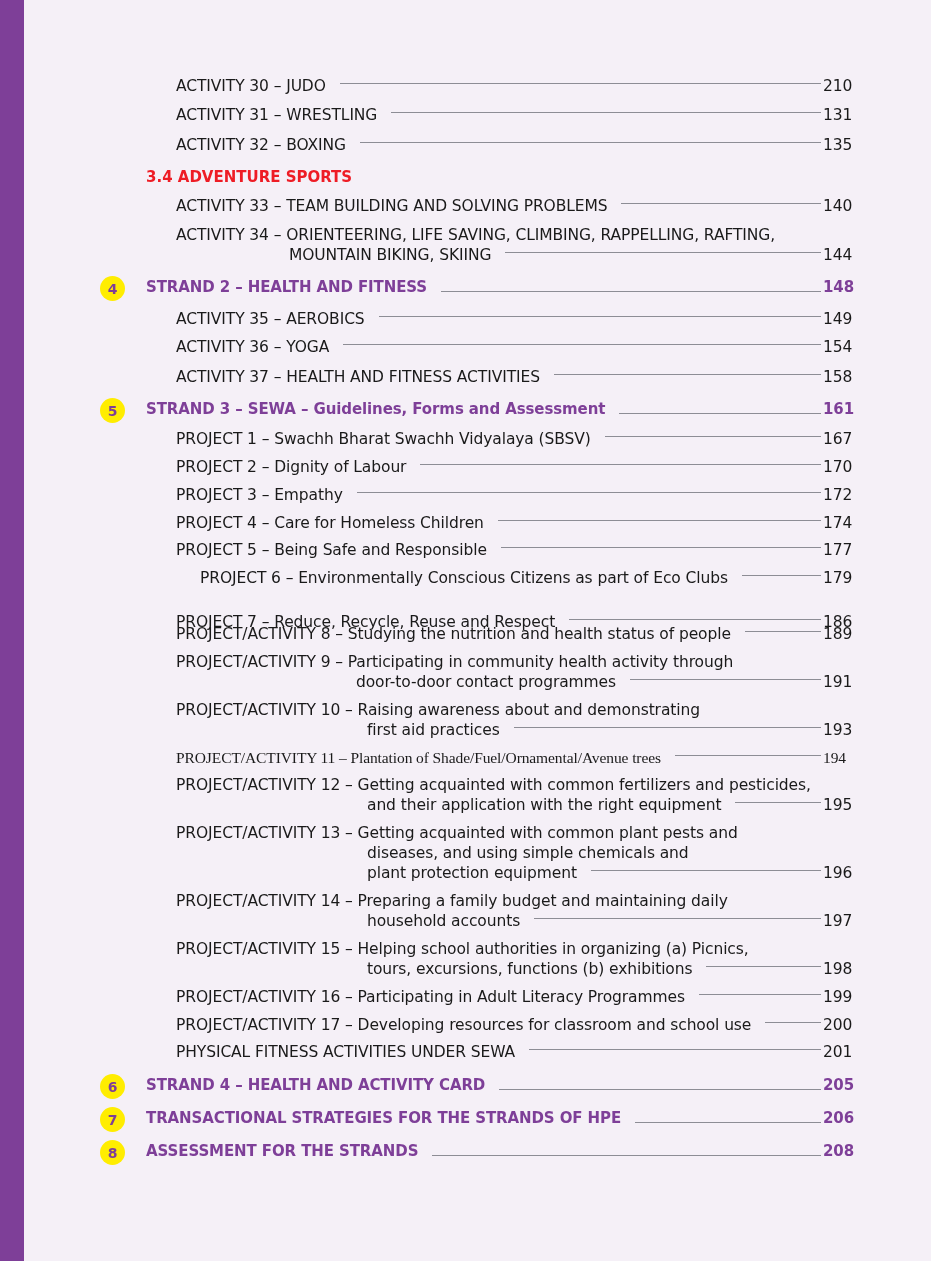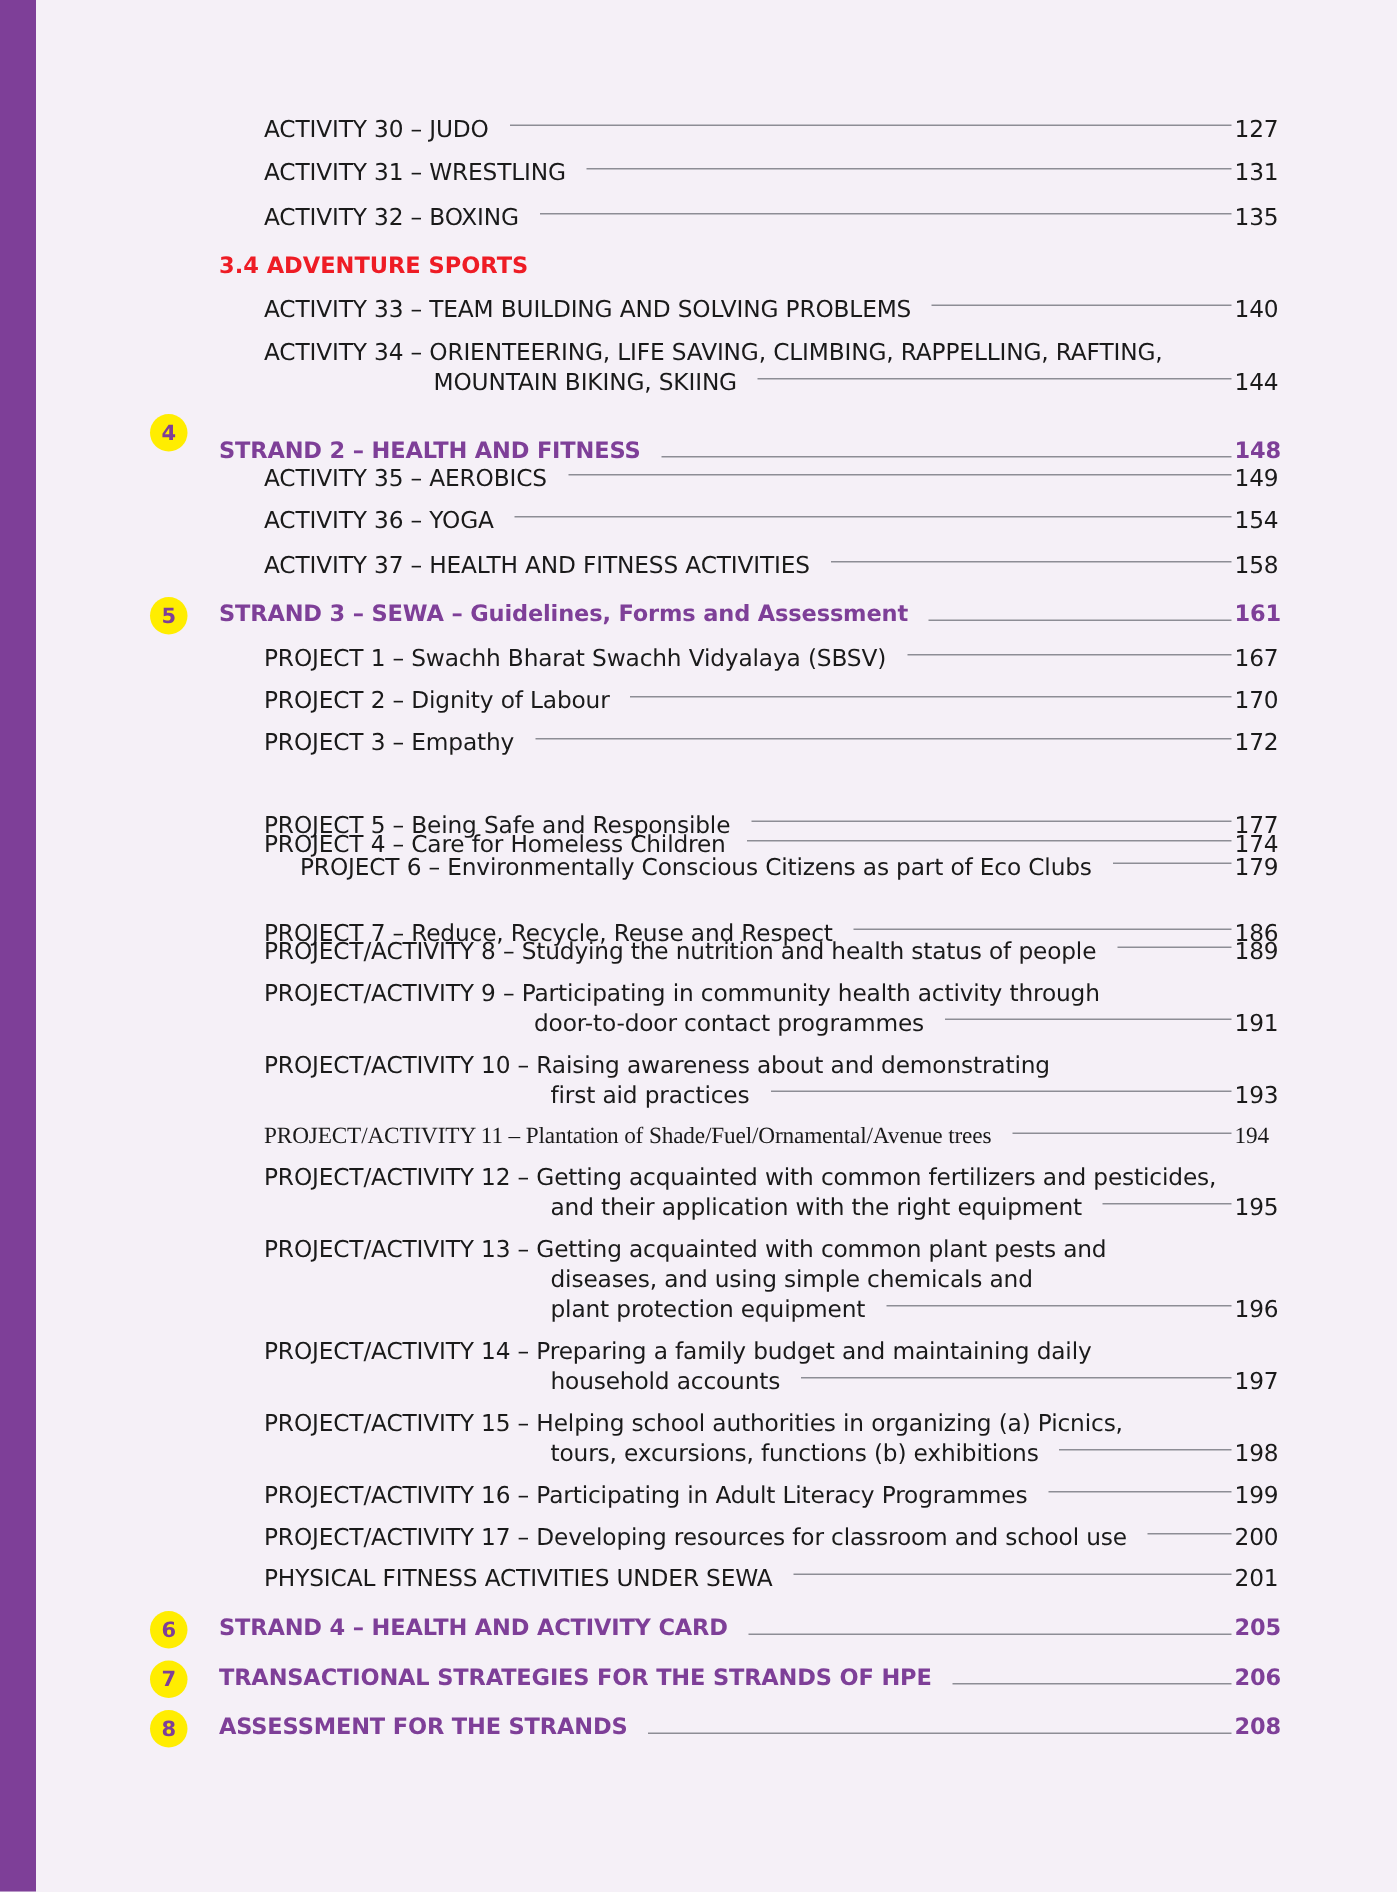--- a/index.html
+++ b/index.html
@@ -35,21 +35,21 @@
   }
 </style>
 </head>
 <body>
 
 <div class="side-bar"></div>
 <div class="toc" id="toc">
     <a class="line sub" style="top: 76px;">
       <span class="txt">ACTIVITY 30 – JUDO</span>
       <span class="leader"></span>
-      <span class="page">127</span>
+      <span class="page">210</span>
     </a>
     <a class="line sub" style="top: 105px;">
       <span class="txt">ACTIVITY 31 – WRESTLING</span>
       <span class="leader"></span>
       <span class="page">131</span>
     </a>
     <a class="line sub" style="top: 135px;">
       <span class="txt">ACTIVITY 32 – BOXING</span>
       <span class="leader"></span>
       <span class="page">135</span>
@@ -60,21 +60,21 @@
       <span class="leader"></span>
       <span class="page">140</span>
     </a>
     <div class="sub2" style="top: 225px; left: 176px;">ACTIVITY 34 – ORIENTEERING, LIFE SAVING, CLIMBING, RAPPELLING, RAFTING,</div>
     <a class="line sub" style="top: 245px; left: 289px;">
       <span class="txt">MOUNTAIN BIKING, SKIING</span>
       <span class="leader"></span>
       <span class="page">144</span>
     </a>
     <div class="badge" style="top: 276px;">4</div>
-    <a class="line strand" style="top: 290px; align-items: flex-end;">
+    <a class="line strand" style="top: 277px; align-items: flex-end;">
       <span class="txt">STRAND 2 – HEALTH AND FITNESS</span>
       <span class="leader"></span>
       <span class="page">148</span>
     </a>
     <a class="line sub" style="top: 309px;">
       <span class="txt">ACTIVITY 35 – AEROBICS</span>
       <span class="leader"></span>
       <span class="page">149</span>
     </a>
     <a class="line sub" style="top: 337px;">
@@ -101,21 +101,21 @@
     <a class="line sub" style="top: 457px;">
       <span class="txt">PROJECT 2 – Dignity of Labour</span>
       <span class="leader"></span>
       <span class="page">170</span>
     </a>
     <a class="line sub" style="top: 485px;">
       <span class="txt">PROJECT 3 – Empathy</span>
       <span class="leader"></span>
       <span class="page">172</span>
     </a>
-    <a class="line sub" style="top: 513px; margin-top: 40px;">
+    <a class="line sub" style="top: 513px;">
       <span class="txt">PROJECT 4 – Care for Homeless Children</span>
       <span class="leader"></span>
       <span class="page">174</span>
     </a>
     <a class="line sub" style="top: 540px;">
       <span class="txt">PROJECT 5 – Being Safe and Responsible</span>
       <span class="leader"></span>
       <span class="page">177</span>
     </a>
     <a class="line sub" style="top: 568px; margin-left: 24px;">

